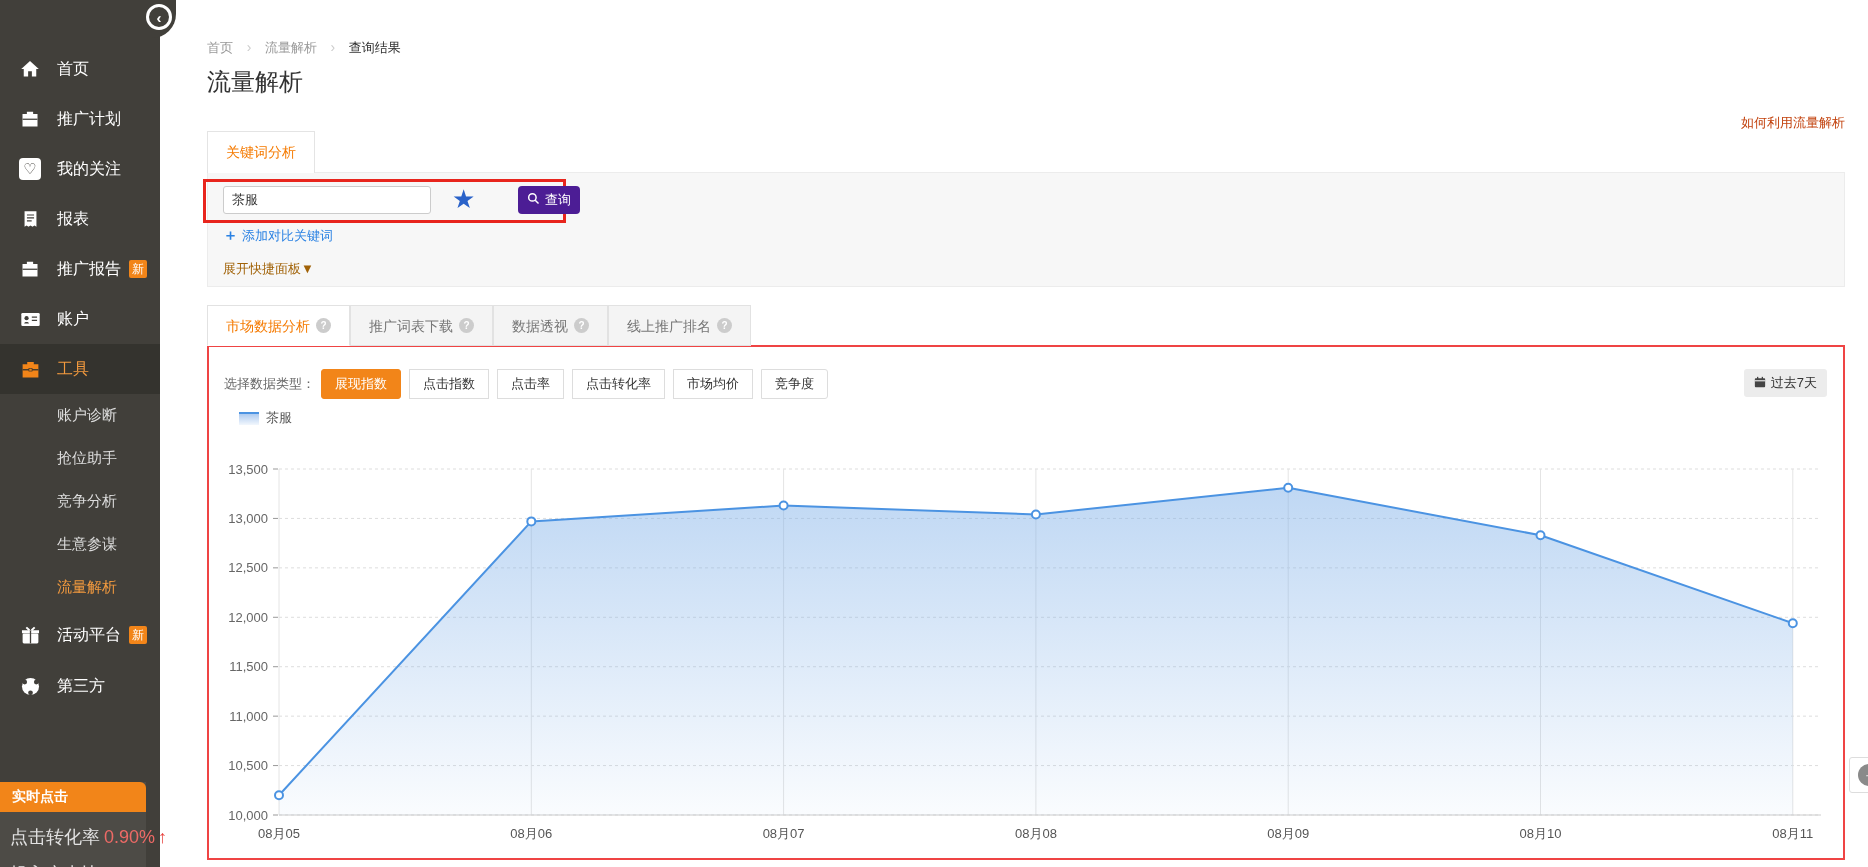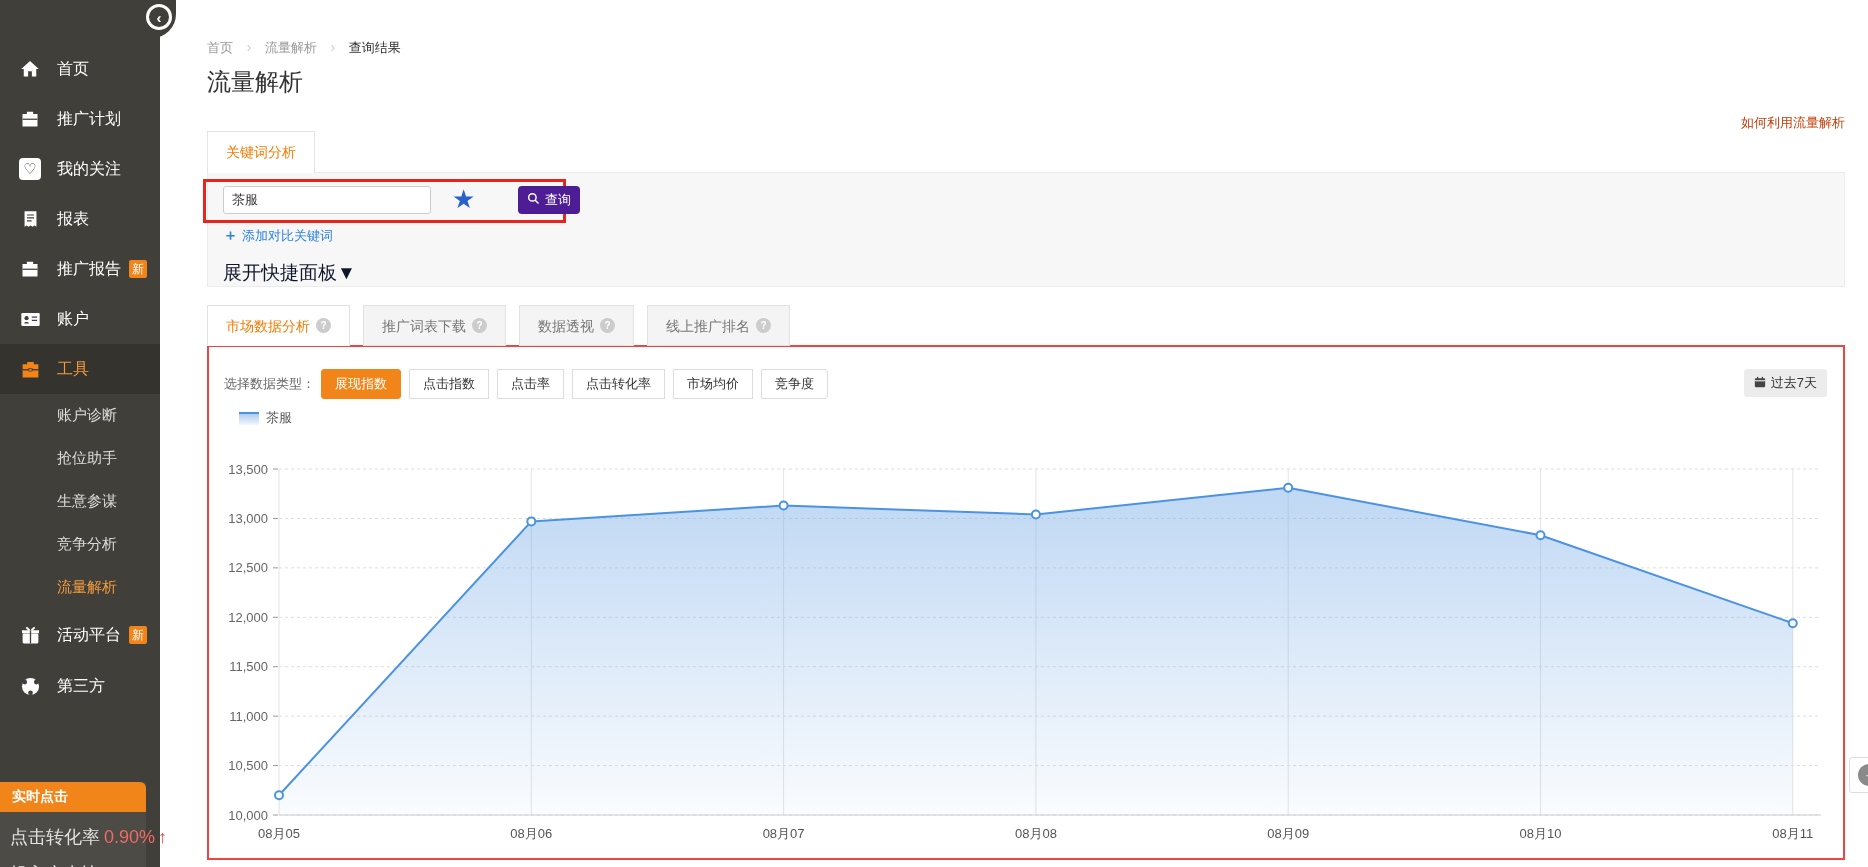--- a/index.html
+++ b/index.html
@@ -49,25 +49,25 @@
   .red-annot{position:absolute;left:43px;top:179px;width:363px;height:44px;border:3px solid #e8251d;z-index:3;}
   .kw-input{position:absolute;left:63px;top:186px;width:208px;height:28px;border:1px solid #ccc;
     border-radius:3px;padding:0 8px;font-size:13px;color:#333;background:#fff;z-index:4;
     font-family:"Liberation Sans","DejaVu Sans",sans-serif;}
   .star{position:absolute;left:292px;top:184px;font-size:26px;color:#2a62c9;z-index:4;cursor:pointer;line-height:30px;}
   .query-btn{position:absolute;left:318px;top:186px;width:62px;height:28px;background:#4c1d95;border:none;
     border-radius:4px;color:#fff;font-size:13px;display:flex;align-items:center;justify-content:center;
     gap:5px;cursor:pointer;z-index:4;font-family:inherit;margin-left:40px;}
   .add-link{position:absolute;left:63px;top:226px;font-size:13px;color:#2b82e3;cursor:pointer;z-index:4;}
   .add-link .plus{font-size:15px;font-weight:bold;margin-right:4px;}
-  .expand-link{position:absolute;left:63px;top:260px;font-size:19px;color:#0f172a;cursor:pointer;z-index:4;}
+  .expand-link{position:absolute;left:63px;top:260px;font-size:13px;color:#a16207;cursor:pointer;z-index:4;}
 
   .data-tabs{position:absolute;left:47px;top:305px;display:flex;z-index:2;}
   .dtab{height:41px;line-height:40px;padding:0 18px;background:#f4f4f4;border:1px solid #e2e2e2;
-    margin-right:13px;font-size:14px;color:#777;display:flex;align-items:center;gap:6px;cursor:pointer;text-align:right;}
+    margin-right:0;font-size:14px;color:#777;display:flex;align-items:center;gap:6px;cursor:pointer;text-align:right;}
   .dtab.active{background:#fff;border-bottom:1px solid #fff;color:#f57a00;}
   .qmark{width:15px;height:15px;border-radius:50%;background:#ccc;color:#fff;font-size:10px;font-weight:bold;
     display:inline-flex;align-items:center;justify-content:center;cursor:pointer;}
 
   .chart-panel{position:absolute;left:47px;top:345px;width:1638px;height:515px;background:#fff;
     border:2px solid #ef4444;z-index:1;}
   .type-row{position:absolute;left:15px;top:22px;display:flex;align-items:center;font-size:13px;color:#666;}
   .type-label{margin-right:6px;}
   .seg{display:flex;gap:9px;}
   .seg-btn{height:30px;line-height:28px;padding:0 13px;border:1px solid #ddd;background:#fff;color:#333;
@@ -163,24 +163,24 @@
       <span class="lbl">工具</span>
     </div>
 
     <div class="sub-item">
       <span>账户诊断</span>
     </div>
     <div class="sub-item">
       <span>抢位助手</span>
     </div>
     <div class="sub-item">
+      <span>竞争分析</span>
+    </div>
+    <div class="sub-item">
       <span>生意参谋</span>
-    </div>
-    <div class="sub-item">
-      <span>竞争分析</span>
     </div>
     <div class="sub-item active">
       <span>流量解析</span>
     </div>
 
     <div class="nav-item tall">
       <span class="ic">
         <svg width="21" height="21" viewBox="0 0 16 16">
             <rect x="2" y="6.5" width="12" height="7.5" rx="1" fill="#fff"></rect>
             <rect x="1.5" y="4" width="13" height="2.3" fill="#fff"></rect>

